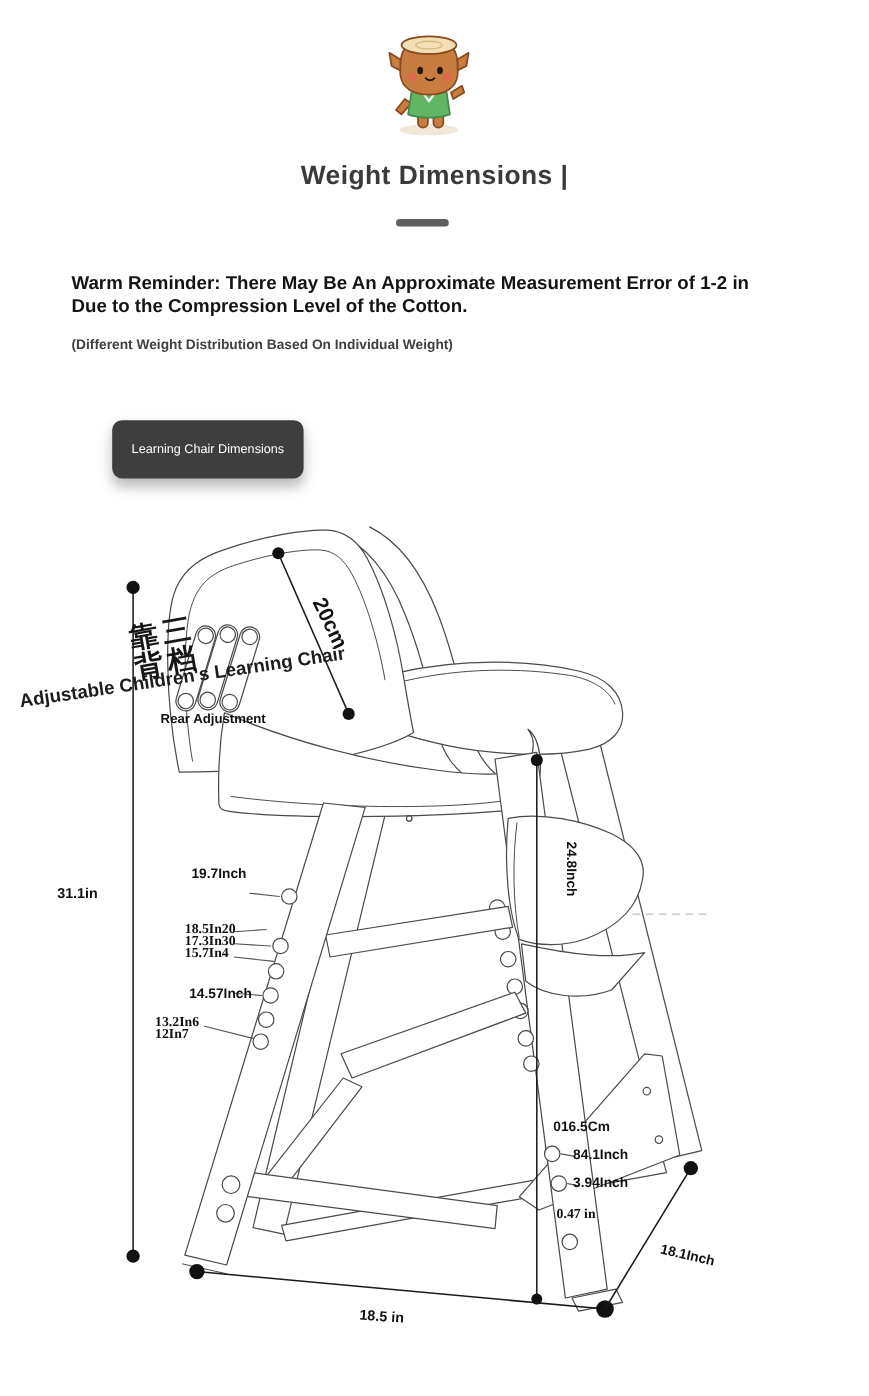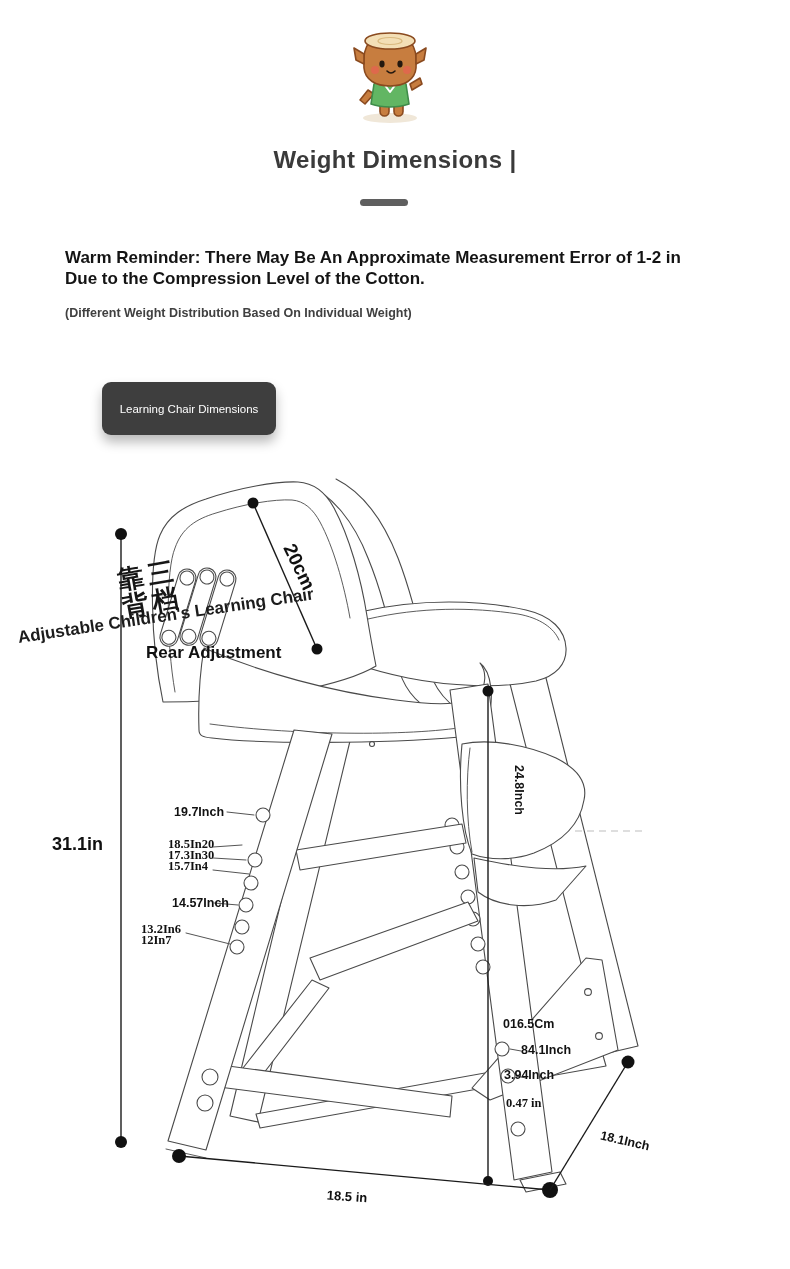--- a/index.html
+++ b/index.html
@@ -16,31 +16,31 @@
   #dim-btn{left:58px;top:382px;width:174px;height:53px;background:#3e3e3e;border:none;border-radius:9px;
            color:#fff;font-size:11.5px;font-weight:400;font-family:"Liberation Sans",sans-serif;
            box-shadow:0 7px 12px rgba(0,0,0,.28);display:flex;align-items:center;justify-content:center;cursor:pointer;margin-left:44px;}
   
   .dl{position:absolute;font-weight:700;font-size:12.5px;color:#111;white-space:nowrap;line-height:12px;}
   .stack{line-height:10.8px;font-family:Liberation Serif, serif;}
   #cap-adjustable{left:18px;top:632px;font-size:17px;font-weight:700;transform:rotate(-8.4deg);
                   transform-origin:left center;color:#1c1c1c;}
   #stamp{left:120px;top:562px;font-size:26px;font-weight:900;line-height:27px;letter-spacing:4px;
          transform:rotate(-10deg);color:#161616;}
-  #lbl-rear{left:146px;top:647px;font-size:17px;}
+  #lbl-rear{left:146px;top:647px;font-size:12px;}
   #lbl-20cm{left:299px;top:567px;font-size:19px;font-weight:600;transform:translate(-50%,-50%) rotate(64deg);}
-  #lbl-311{left:52px;top:806px;font-size:18px;margin-top:32px;}
-  #lbl-197{left:174px;top:806px;}
+  #lbl-311{left:52px;top:806px;font-size:13px;}
+  #lbl-197{left:174px;top:788px;}
   #grp-mid{left:168px;top:839px;}
   #lbl-1457{left:172px;top:897px;}
   #grp-low{left:141px;top:924px;}
   #lbl-248{left:519px;top:790px;transform:translate(-50%,-50%) rotate(90deg);}
   #lbl-016{left:503px;top:1018px;}
   #lbl-841{left:521px;top:1044px;}
-  #lbl-394{left:504px;top:1069px;}
+  #lbl-394{left:521px;top:1069px;}
   #lbl-047{left:506px;top:1097px;font-family:Liberation Serif, serif;}
   #lbl-181{left:625px;top:1141px;transform:translate(-50%,-50%) rotate(13deg);}
   #lbl-185{left:347px;top:1197px;font-size:13px;transform:translate(-50%,-50%) rotate(4deg);}
   svg{display:block;}
 </style>
 </head>
 <body>
 
 <div id="page">
 

